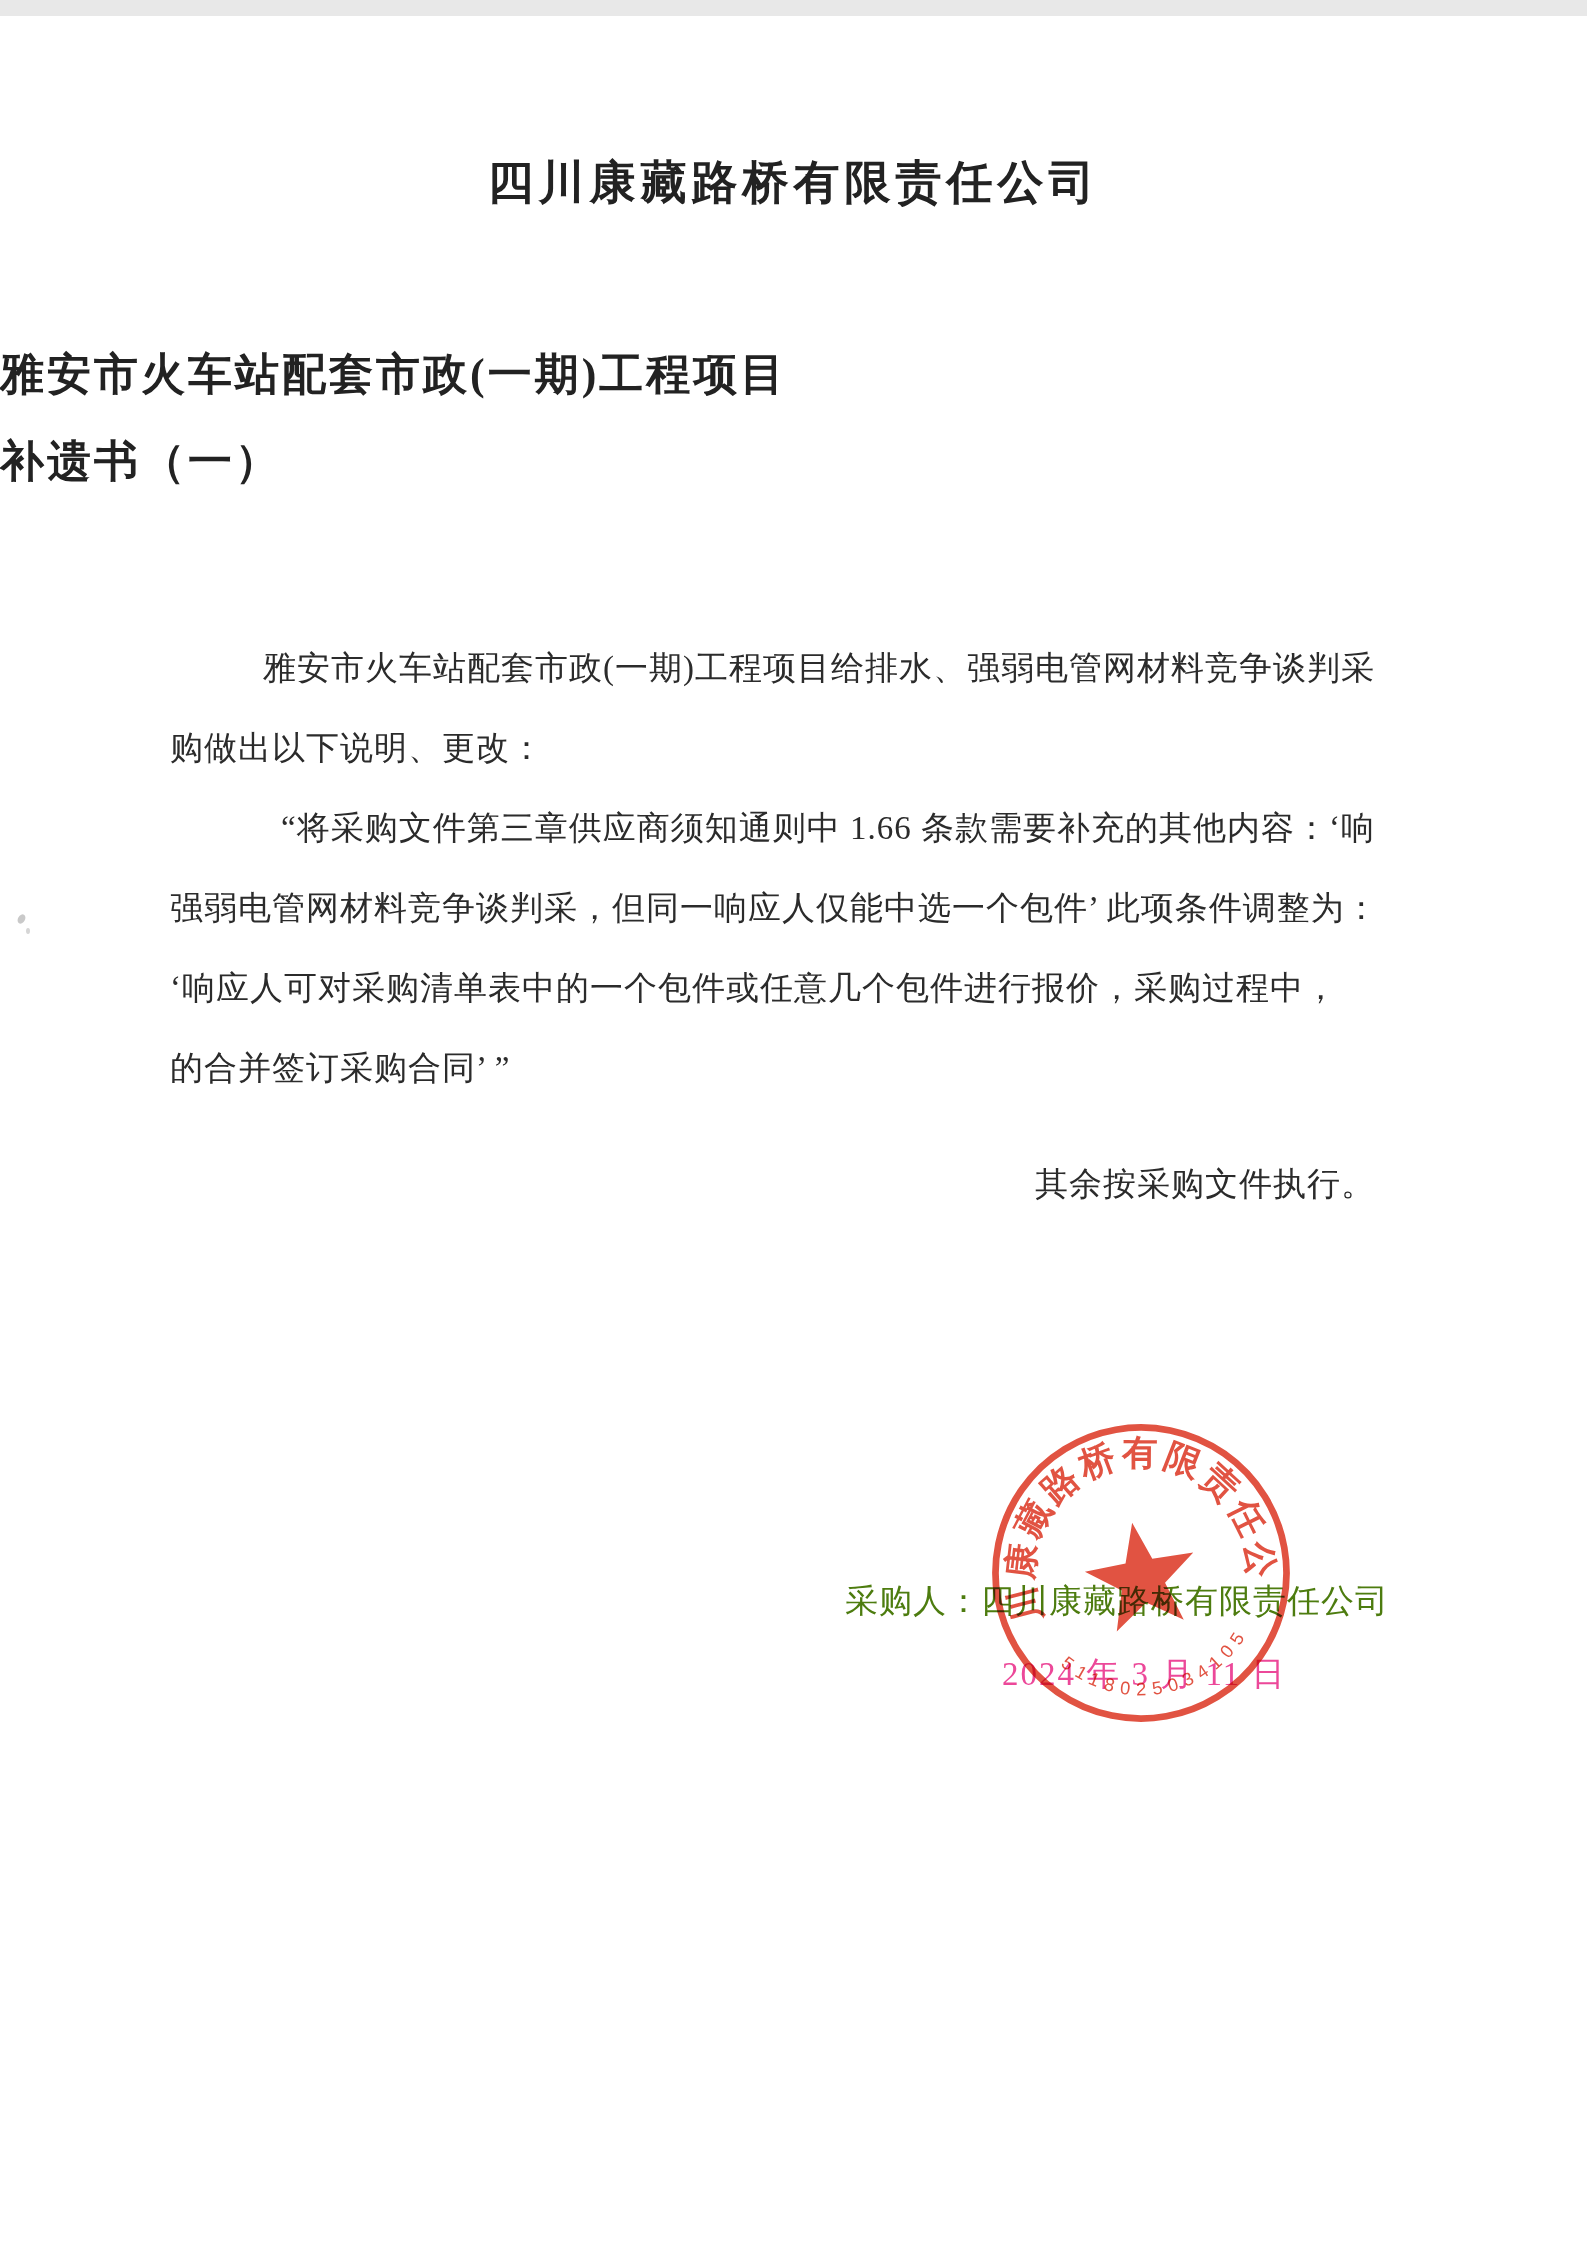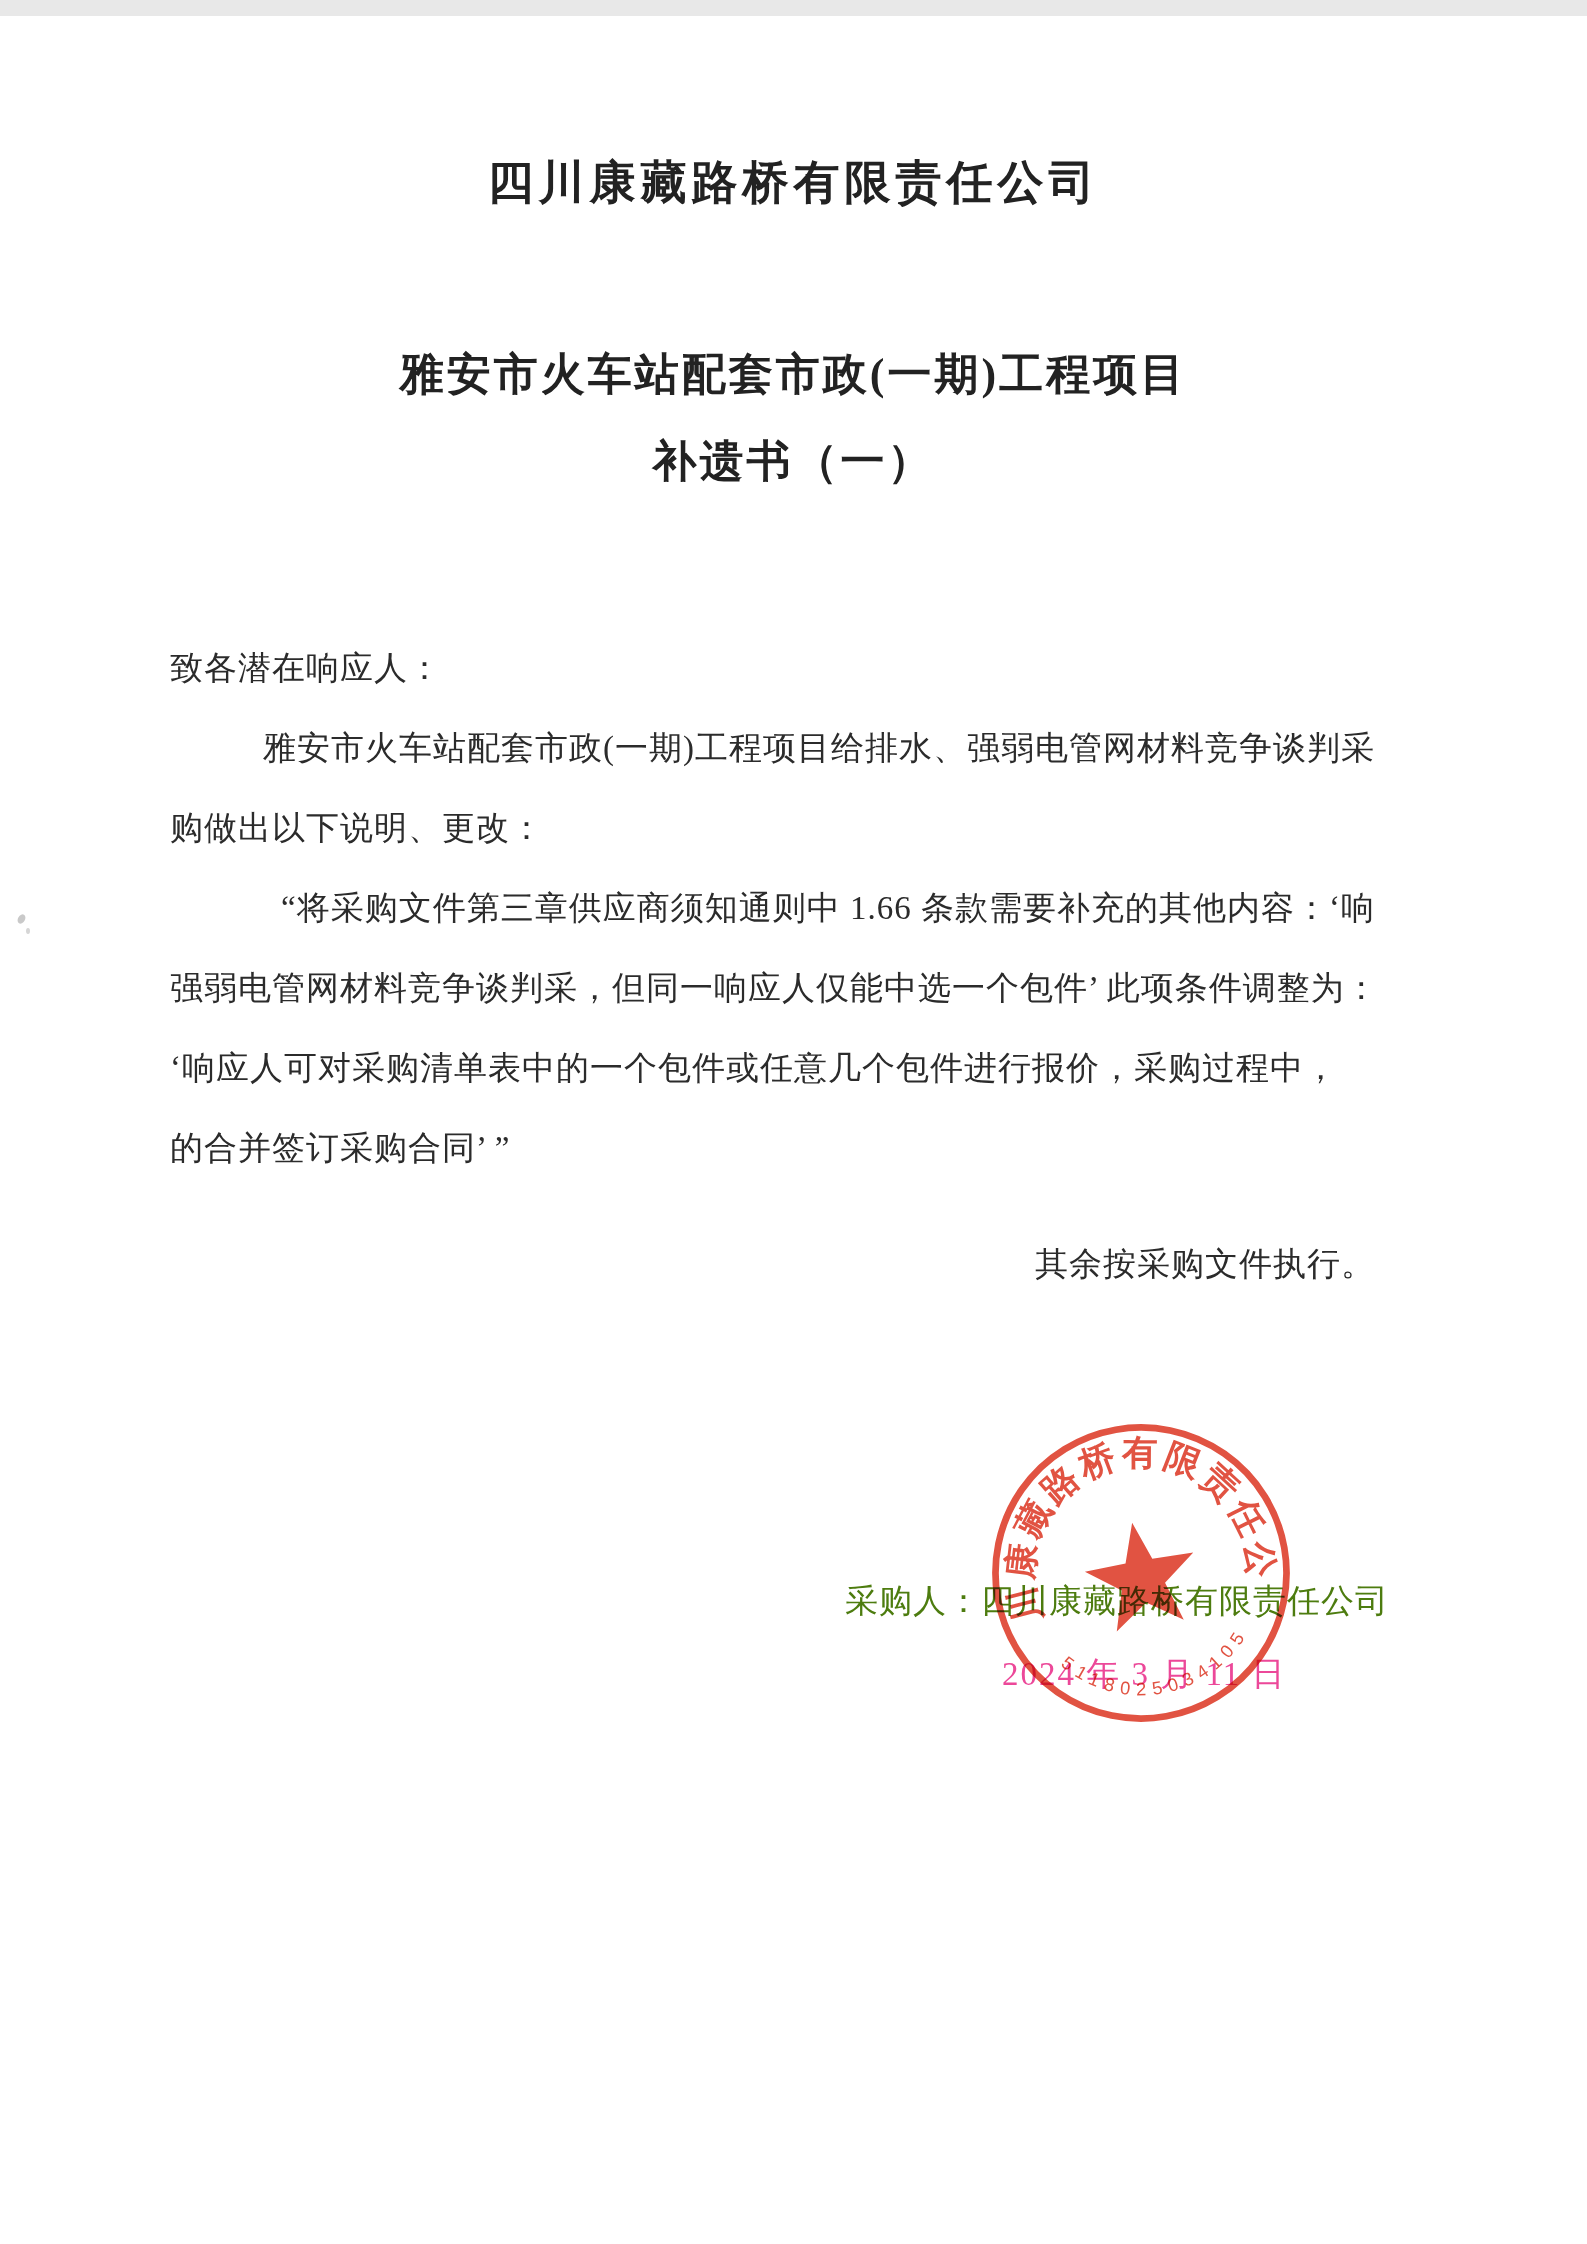--- a/index.html
+++ b/index.html
@@ -23,21 +23,21 @@
     font-size: 46px;
     font-weight: bold;
     letter-spacing: 5px;
     color: #222;
   }
   .headings {
     position: absolute;
     top: 315px;
     left: 0;
     width: 100%;
-    text-align: center;
+    text-align: left;
     font-size: 44px;
     font-weight: bold;
     line-height: 87px;
     letter-spacing: 3px;
     color: #222;
   }
   .body-text {
     position: absolute;
     top: 612px;
     left: 170px;
@@ -107,21 +107,20 @@
 <div class="page">
 
   <div class="doc-title">四川康藏路桥有限责任公司</div>
 
   <div class="headings">
     <div>雅安市火车站配套市政(一期)工程项目</div>
     <div>补遗书（一）</div>
   </div>
 
   <div class="body-text">
-    <div class="body-line">致各潜在响应人：</div>
     <div class="body-line indent">雅安市火车站配套市政(一期)工程项目给排水、强弱电管网材料竞争谈判采</div>
     <div class="body-line">购做出以下说明、更改：</div>
     <div class="body-line indent">“将采购文件第三章供应商须知通则中 1.66 条款需要补充的其他内容：‘响</div>
     <div class="body-line">强弱电管网材料竞争谈判采，但同一响应人仅能中选一个包件’ 此项条件调整为：</div>
     <div class="body-line">‘响应人可对采购清单表中的一个包件或任意几个包件进行报价，采购过程中，</div>
     <div class="body-line">的合并签订采购合同’ ”</div>
     <div class="body-line indent gap">其余按采购文件执行。</div>
   </div>
 
   <div class="sig-buyer"><span>采购人：</span><span>四川康藏路桥有限责任公司</span></div>

